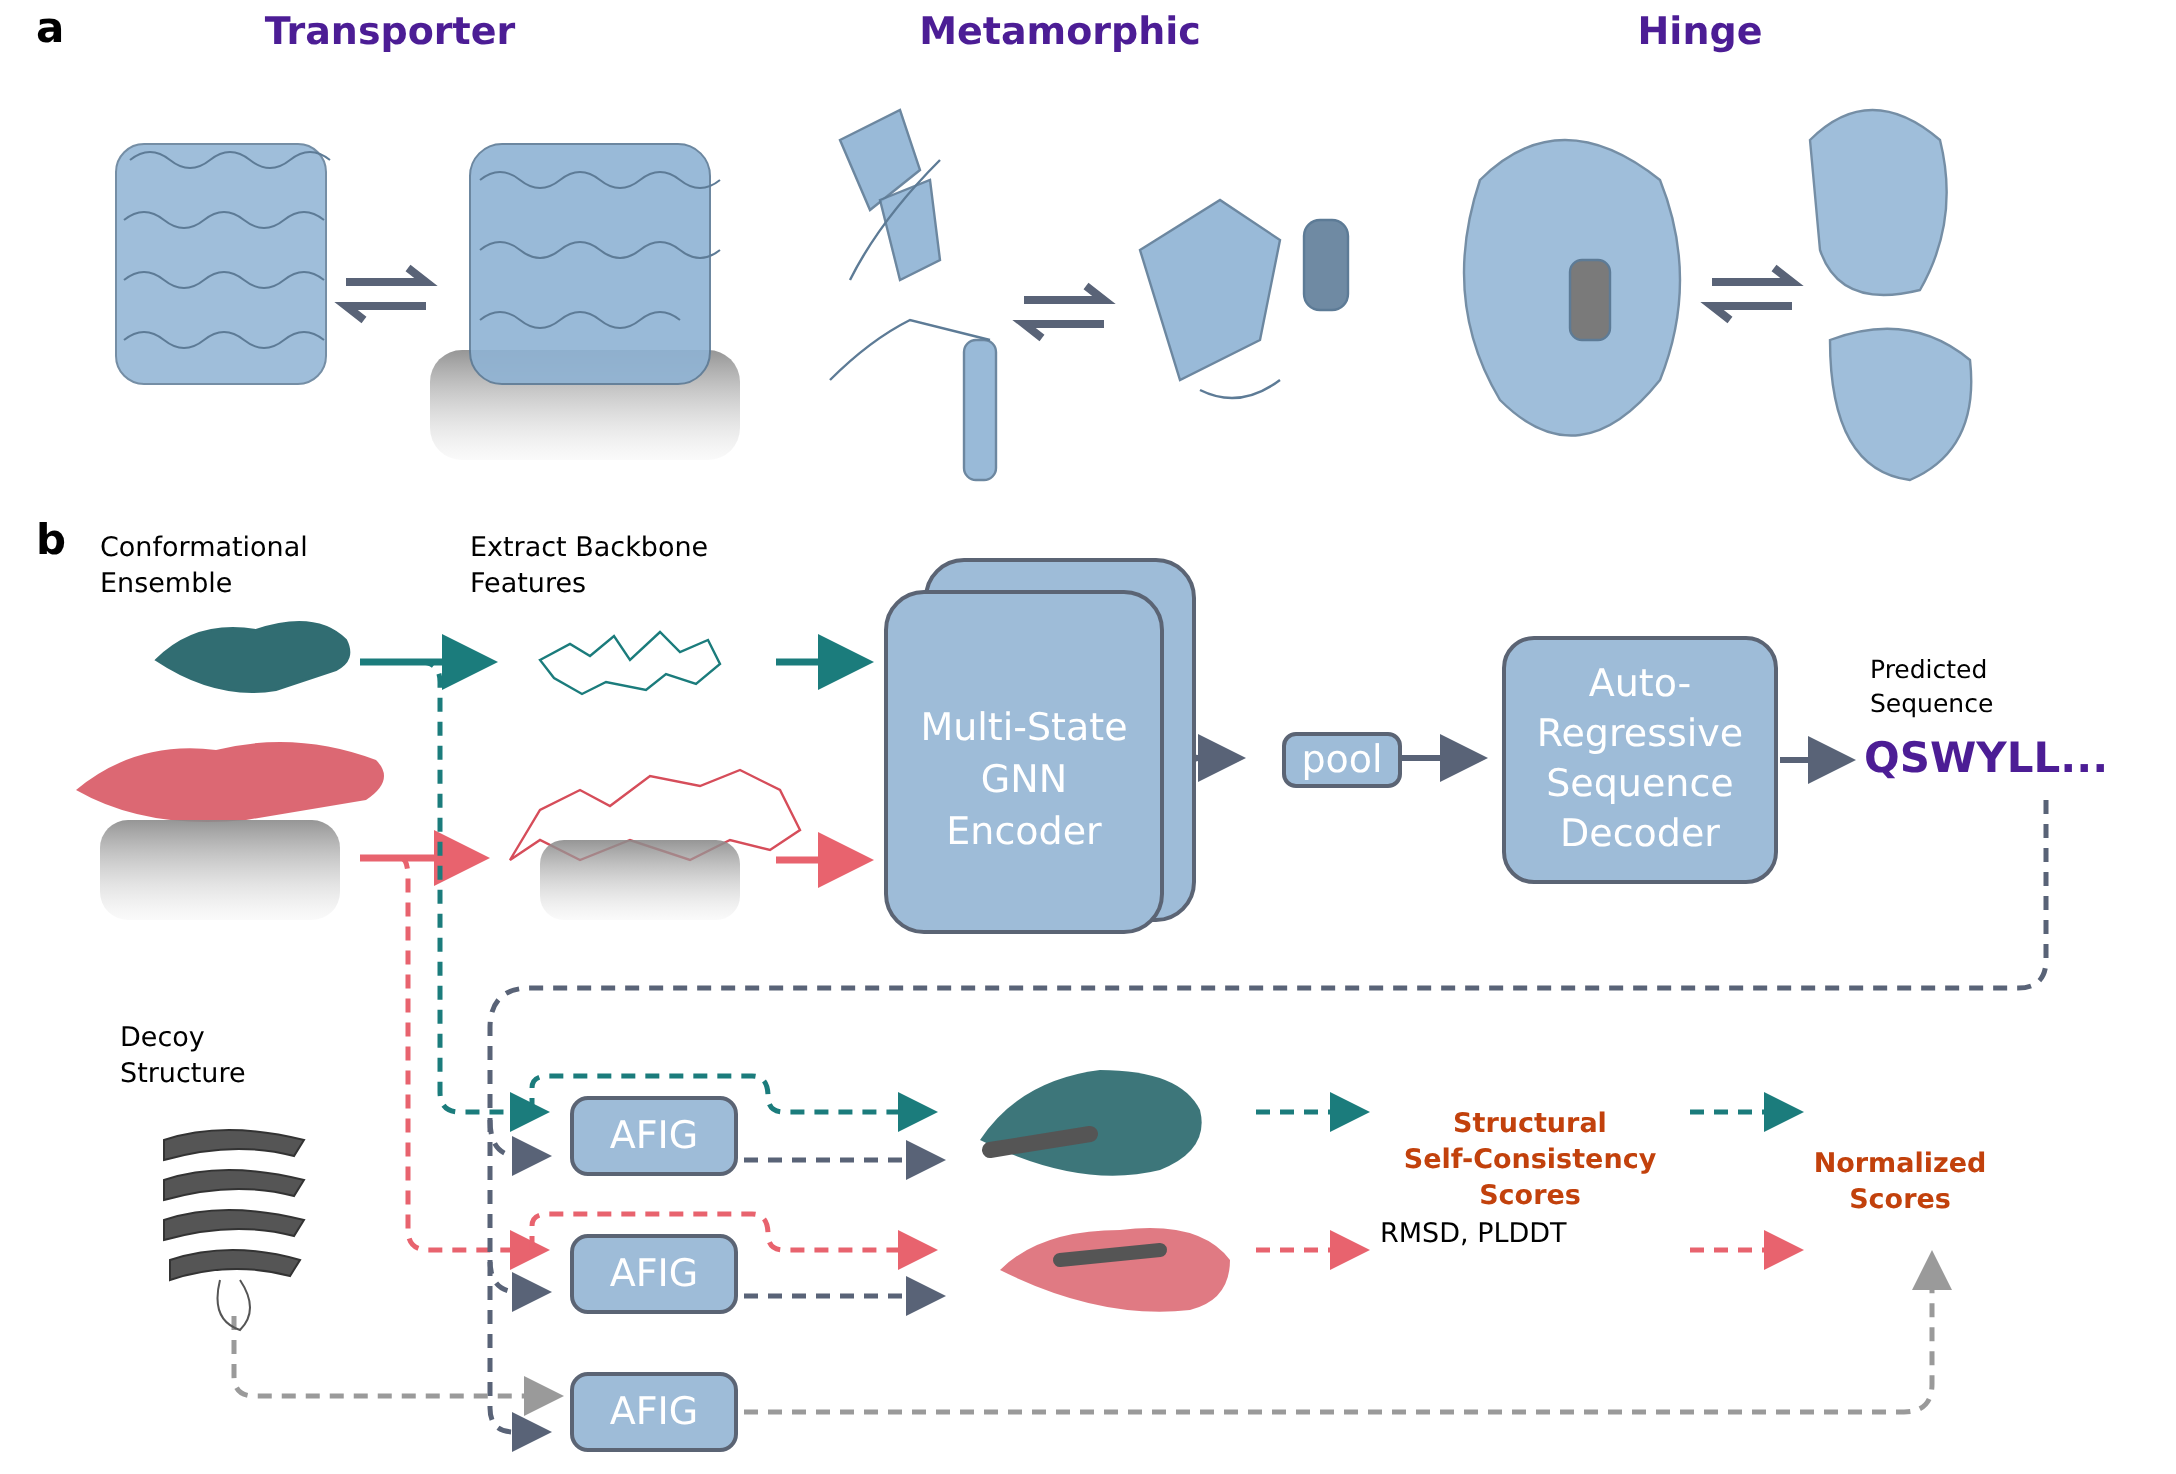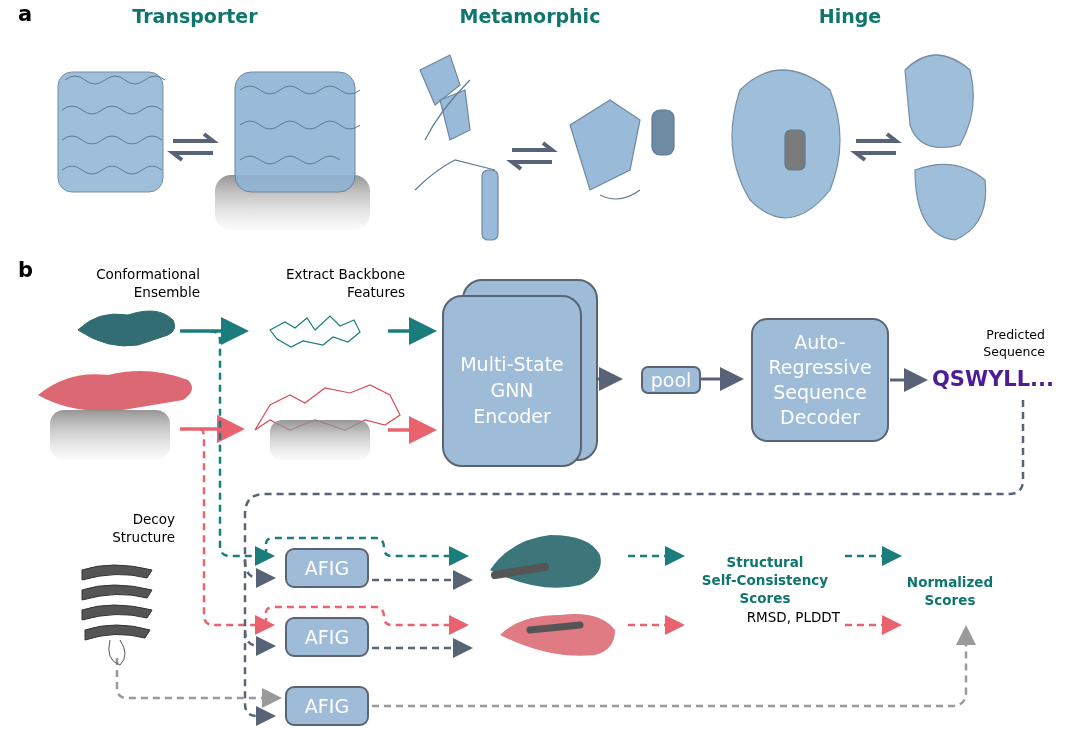--- a/index.html
+++ b/index.html
@@ -1,21 +1,21 @@
 <!DOCTYPE html>
 <html><head>
 <meta charset="utf-8">
 <style>
   html, body { margin:0; padding:0; background:#ffffff; }
   body { width:1088px; height:737px; position:relative; overflow:hidden; font-family:"DejaVu Sans", sans-serif; }
   .abs { position:absolute; }
   .panel-label { font-weight:bold; font-size:21px; color:#000; }
-  .cat-title { font-weight:bold; font-size:19px; color:#0f766e; text-align:center; }
-  .caption { font-size:13.5px; color:#000; text-align:right; line-height:18px; }
-  .caption-bold { font-size:13.5px; color:#0f766e; text-align:center; line-height:18px; font-weight:bold; }
+  .cat-title { font-weight:bold; font-size:19px; color:#4c1d95; text-align:center; }
+  .caption { font-size:13.5px; color:#000; text-align:left; line-height:18px; }
+  .caption-bold { font-size:13.5px; color:#c2410c; text-align:center; line-height:18px; font-weight:bold; }
   .box { background:#9ebcd8; border:2.5px solid #5b6474; border-radius:14px; color:#fff; text-align:center; box-sizing:border-box; display:flex; align-items:center; justify-content:center; }
   .seq { font-weight:bold; font-size:21px; color:#4c1d95; }
   svg { position:absolute; left:0; top:0; }
 </style>
 </head>
 <body>
 
 <div class="abs panel-label" style="left:18px;top:2px;">a</div>
 <div class="abs panel-label" style="left:18px;top:258px;">b</div>
 

